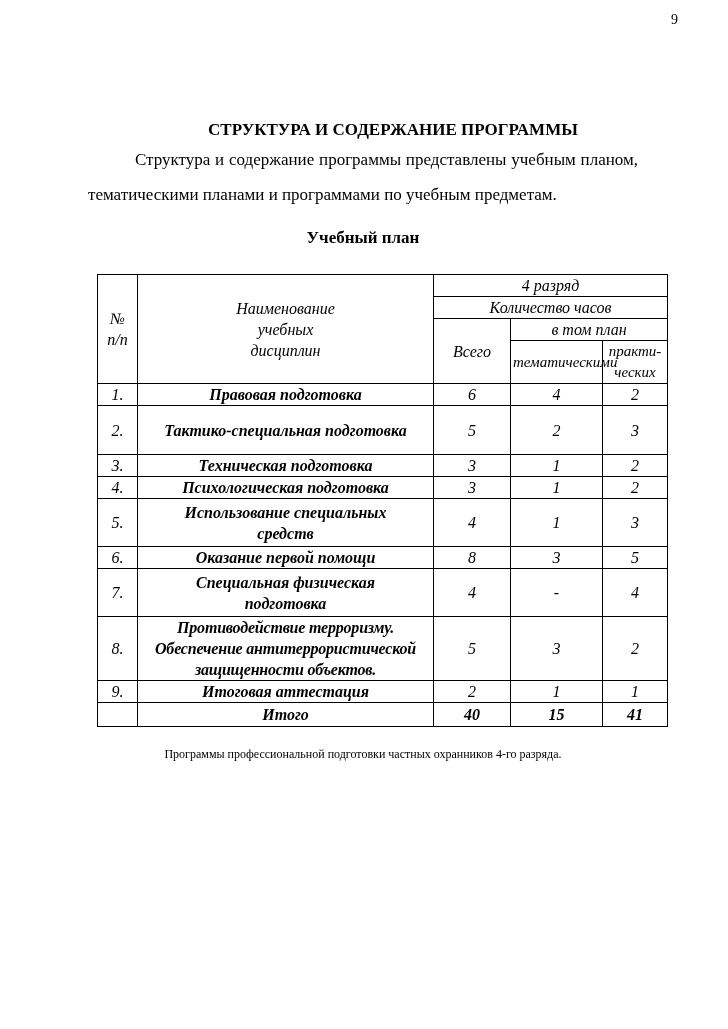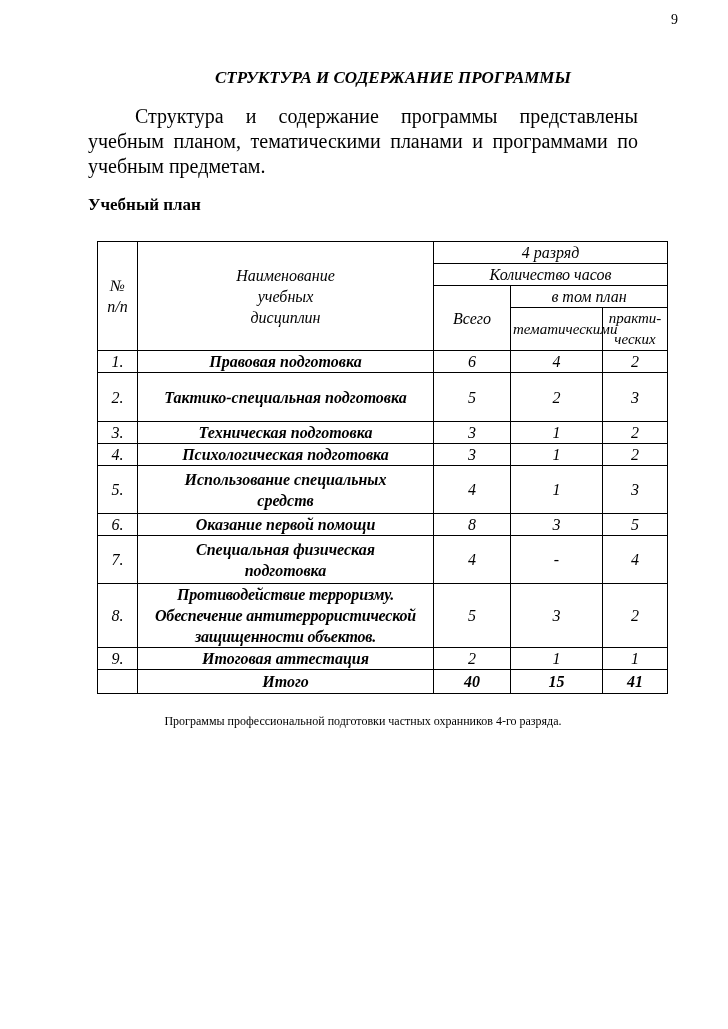--- a/index.html
+++ b/index.html
@@ -9,40 +9,39 @@
     color: #000000;
     position: relative;
     overflow: hidden;
   }
   .page { position: relative; width: 728px; height: 1029px; }
   .page-number {
     position: absolute; top: 12px; right: 50px;
     font-size: 14px;
   }
   .doc-title {
-    margin: 0; padding: 66px 0 0 148px;
+    margin: 0; padding: 118px 0 0 148px;
     width: 490px;
     font-size: 17px; font-weight: bold;
     text-align: center;
     line-height: 23px;
-    font-style: italic;
   }
   .intro {
-    margin: 15px 0 0 88px;
+    margin: 1px 0 0 88px;
     width: 550px;
-    font-size: 20px;
-    line-height: 25px;
+    font-size: 17px;
+    line-height: 35px;
     text-align: justify;
     text-indent: 47px;
   }
   .plan-heading {
     margin: 16px 0 0 88px;
     width: 550px;
     font-size: 17px; font-weight: bold;
-    text-align: left;
+    text-align: center;
   }
   table.plan-table {
     margin: 26px 0 0 97px;
     border-collapse: collapse;
     table-layout: fixed;
     width: 570px;
     font-size: 16px;
   }
   table.plan-table td {
     border: 1px solid #000000;

